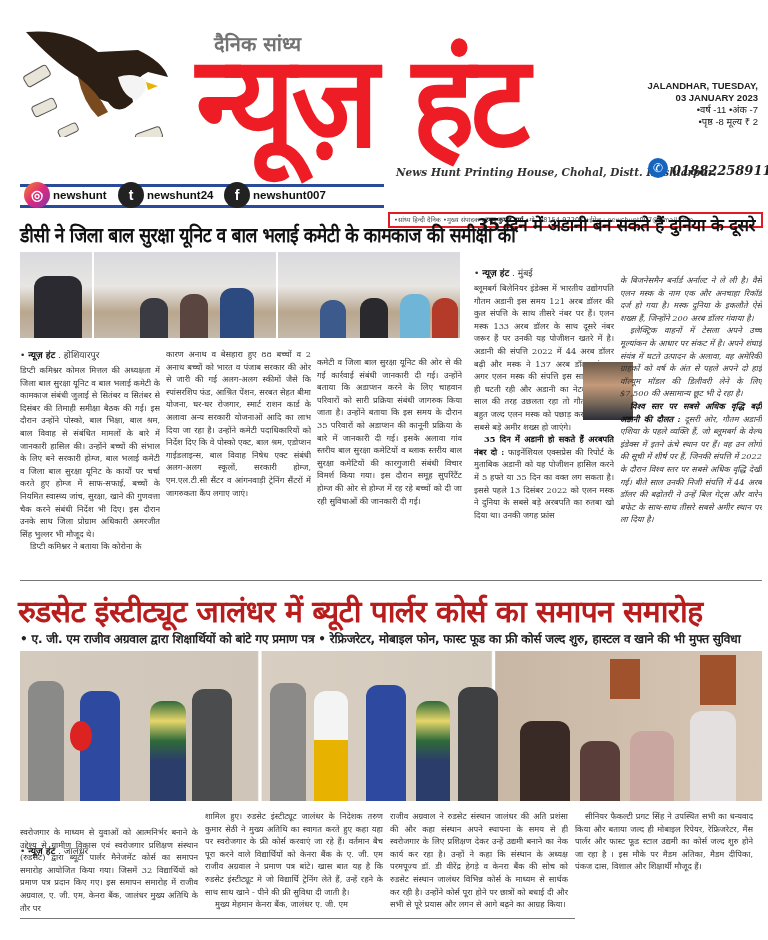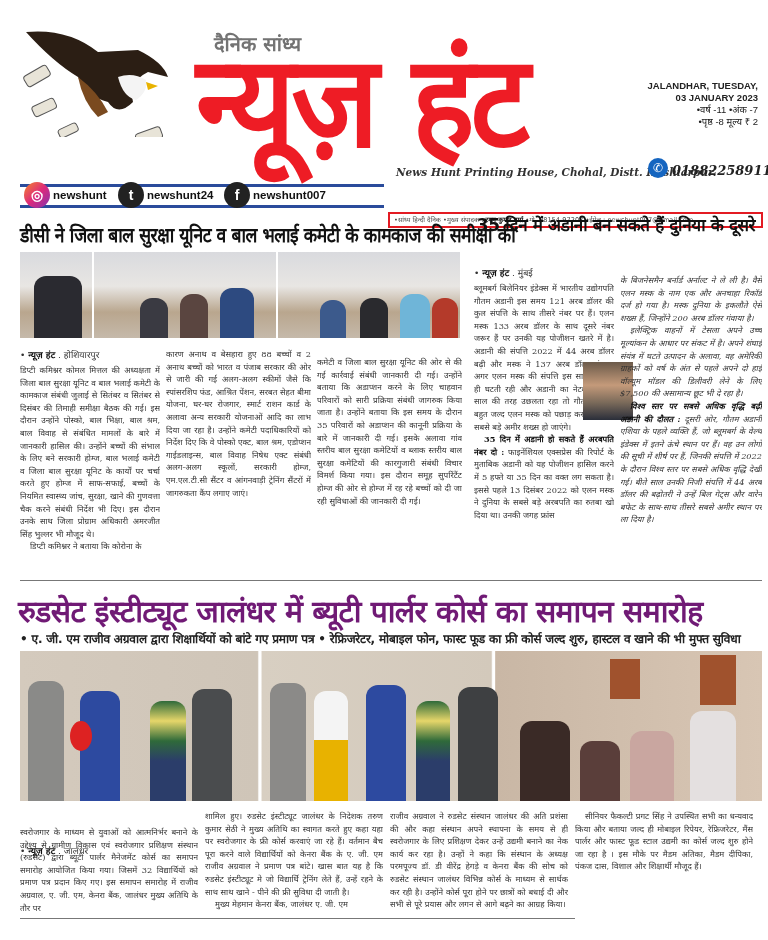--- a/index.html
+++ b/index.html
@@ -45,21 +45,21 @@
   
   .byline { font-family: "DejaVu Sans", sans-serif; font-size: 9px; color: #333; }
   .byline .nh { font-weight: bold; color: #111; }
   .col { font-family: "DejaVu Serif", serif; font-size: 8.2px; line-height: 12.6px; color: #333; text-align: justify; overflow: hidden; }
   .col p { text-indent: 0; }
   .col .ind { text-indent: 10px; }
   .col b { color: #111; }
 
   .rule { height: 1px; background: #777; }
 
-  .hl3 { left: 18px; top: 590px; width: 740px; font-family: "DejaVu Sans", sans-serif; font-weight: bold; font-size: 30px; color: #701a75; letter-spacing: -0.6px; white-space: nowrap; }
+  .hl3 { left: 18px; top: 590px; width: 740px; font-family: "DejaVu Sans", sans-serif; font-weight: bold; font-size: 30px; color: #b91c1c; letter-spacing: -0.6px; white-space: nowrap; }
   .sub3 { left: 20px; top: 630px; width: 744px; font-family: "DejaVu Sans", sans-serif; font-size: 12px; color: #222; white-space: nowrap; letter-spacing: -0.2px; font-weight: bold; }
 </style>
 </head>
 <body>
 
 <div class="abs eagle">
   <svg width="150" height="115" viewBox="0 0 150 115">
     <path d="M8,10 Q50,6 80,30 L120,28 Q145,40 150,55 L130,50 Q110,60 115,80 Q100,95 90,80 Q70,75 60,55 Q35,40 8,10 Z" fill="#2b1e14"></path>
     <path d="M100,55 Q115,50 128,58 Q130,70 118,78 Q105,75 100,55 Z" fill="#f4f4f4"></path>
     <path d="M128,60 L140,64 L130,68 Z" fill="#e8b200"></path>

